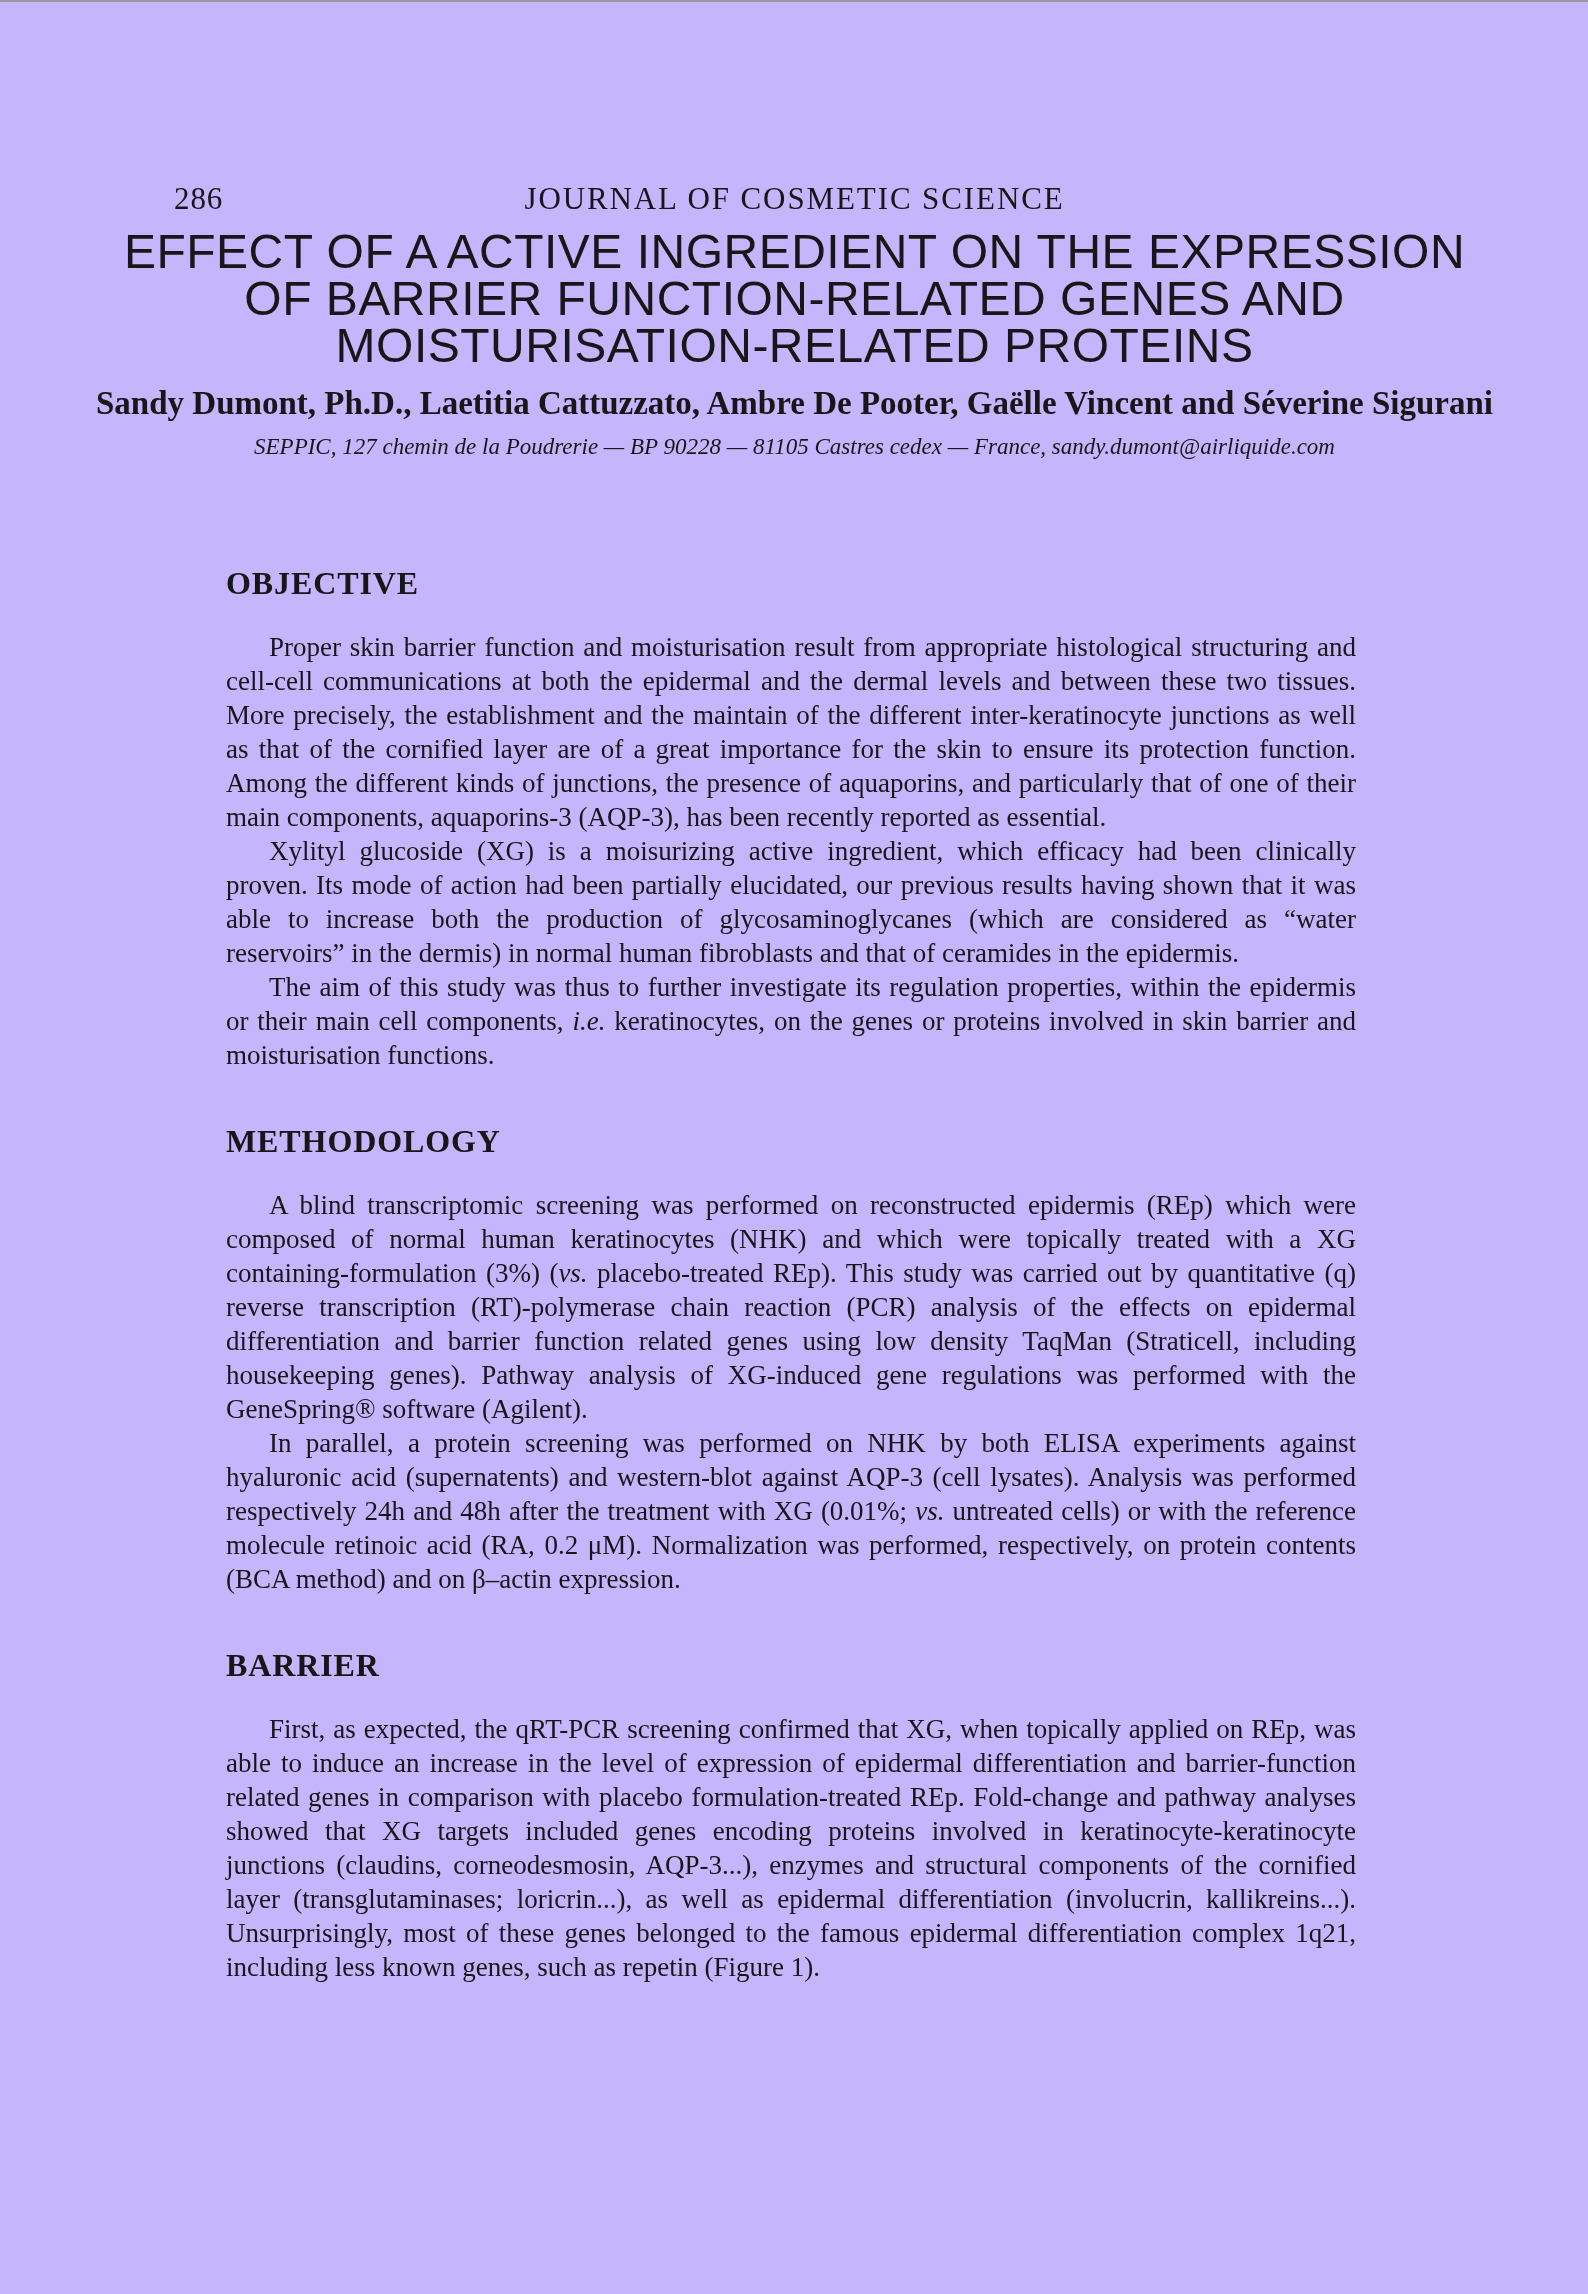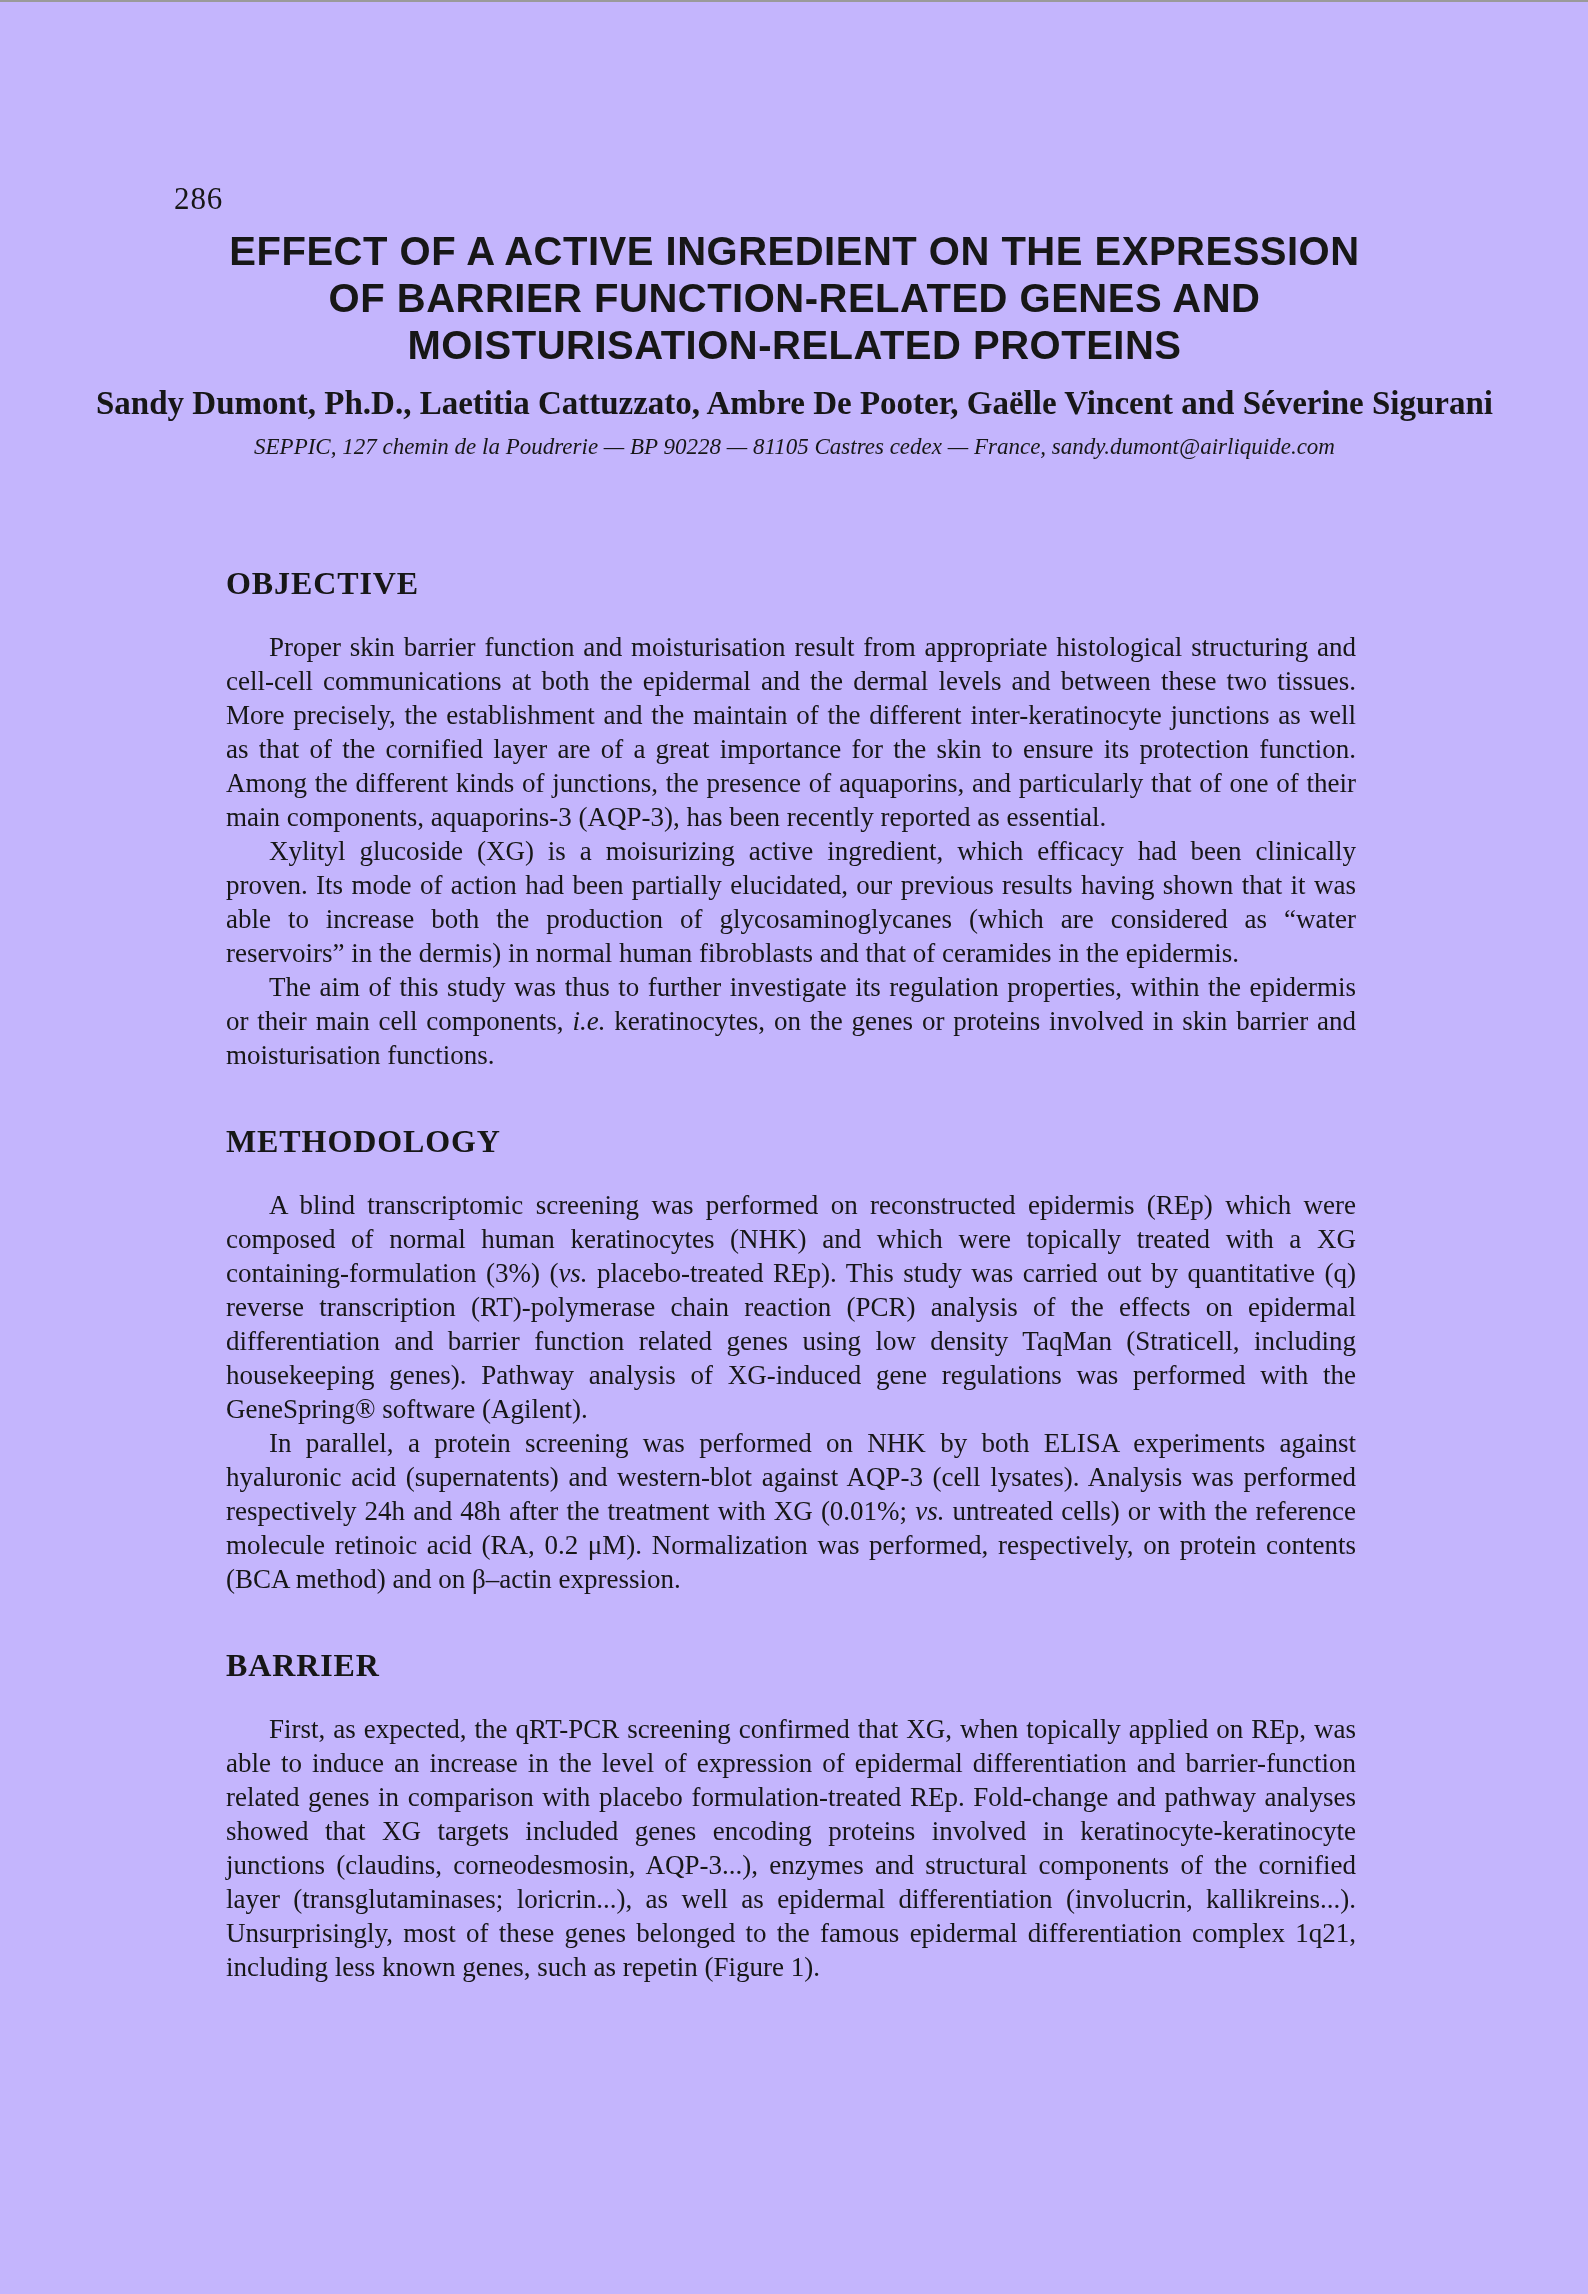--- a/index.html
+++ b/index.html
@@ -44,22 +44,22 @@
   }
 
   
   .article-title {
     position: absolute;
     top: 226px;
     left: 0;
     width: 100%;
     text-align: center;
     font-family: "Liberation Sans", sans-serif;
-    font-weight: 700;
-    font-size: 40px;
+    font-weight: 400;
+    font-size: 48px;
     line-height: 47px;
     letter-spacing: 0.5px;
   }
   .authors-line {
     position: absolute;
     top: 383px;
     left: 0;
     width: 100%;
     text-align: center;
     font-weight: 700;
@@ -104,20 +104,21 @@
   .article-body p i {
   }
 </style>
 </head>
 <body>
 
 <div class="page">
 
   <div class="header-row">
     <span class="page-number">286</span>
+    <span class="running-head">JOURNAL OF COSMETIC SCIENCE</span>
   </div>
 
   <div class="article-title">
     <div>EFFECT OF A ACTIVE INGREDIENT ON THE EXPRESSION</div>
     <div>OF BARRIER FUNCTION-RELATED GENES AND</div>
     <div>MOISTURISATION-RELATED PROTEINS</div>
   </div>
 
   <div class="authors-line">Sandy Dumont, Ph.D., Laetitia Cattuzzato, Ambre De Pooter, Gaëlle Vincent and Séverine Sigurani</div>
 

